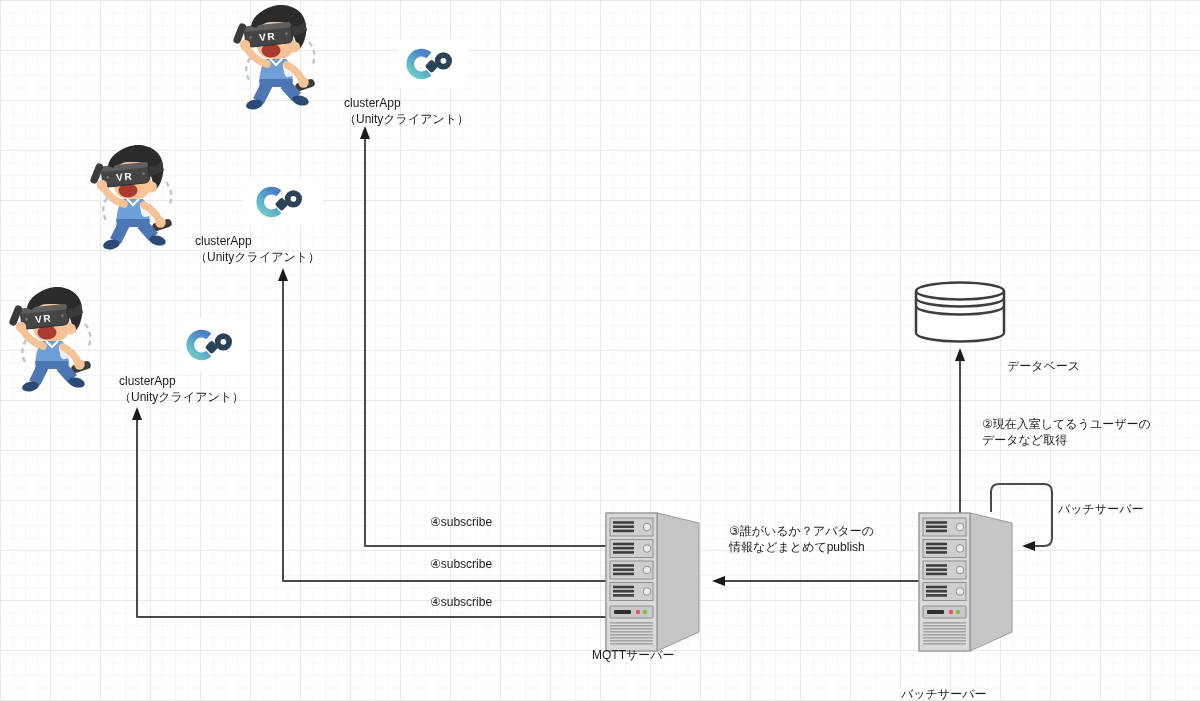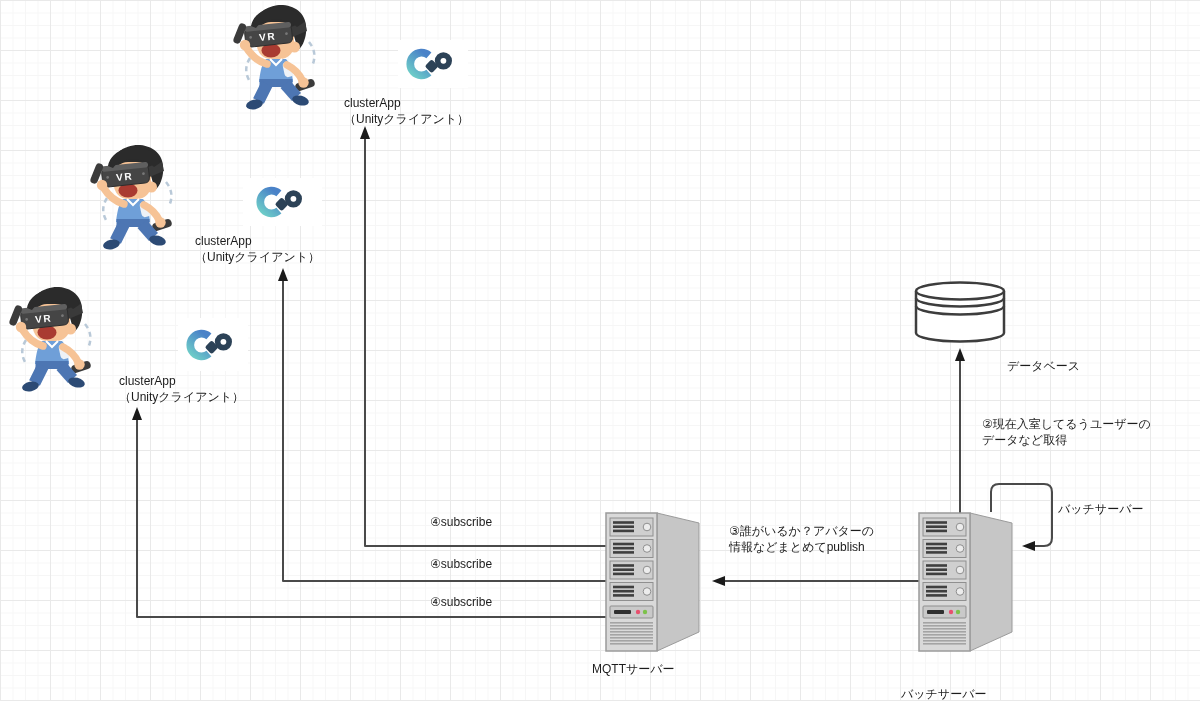--- a/index.html
+++ b/index.html
@@ -299,16 +299,16 @@
 
   <div class="abs lbl" style="left:982px;top:416px;">
     <div>②現在入室してるうユーザーの</div>
     <div>データなど取得</div>
   </div>
 
   <div class="abs lbl" style="left:1058px;top:501px;">バッチサーバー</div>
 
   <div class="abs lbl" style="left:1007px;top:358px;text-align:center;">データベース</div>
 
-  <div class="abs lbl" style="left:592px;top:661px;">MQTTサーバー</div>
+  <div class="abs lbl" style="left:592px;top:647px;">MQTTサーバー</div>
   <div class="abs lbl" style="left:901px;top:686px;">バッチサーバー</div>
 
 </div>
 
 </body></html>

